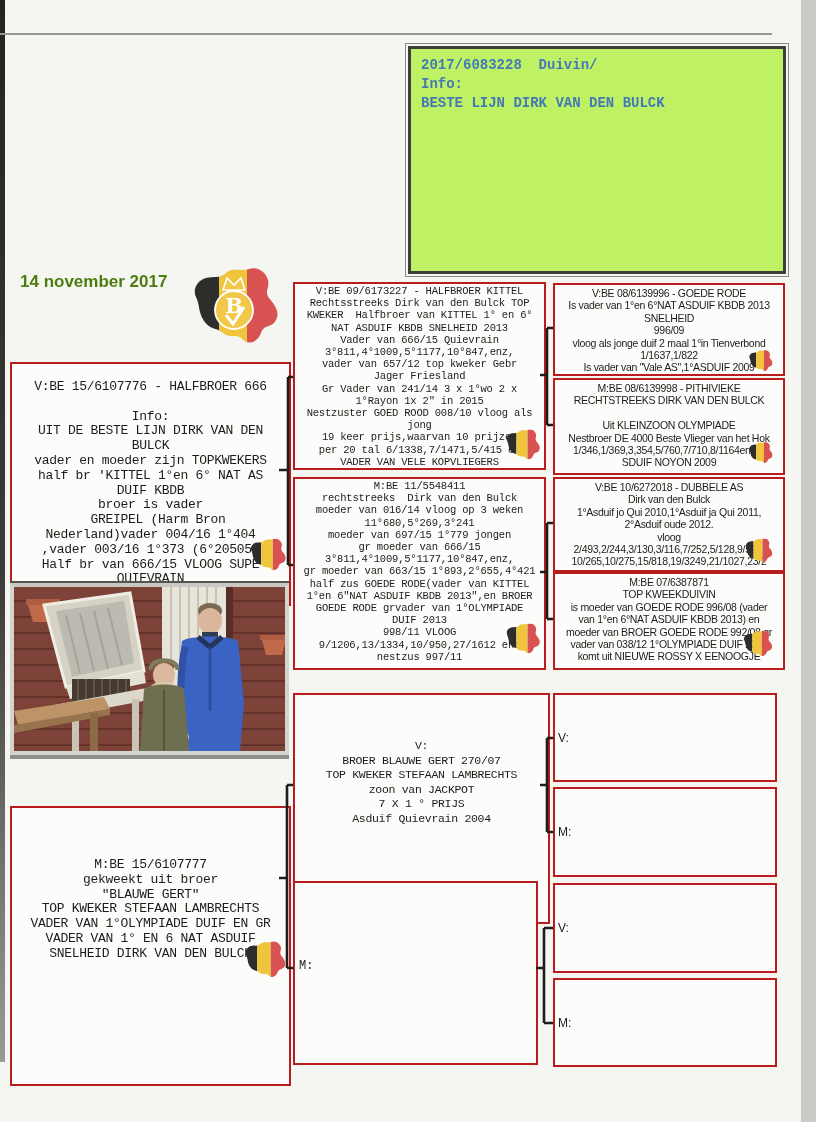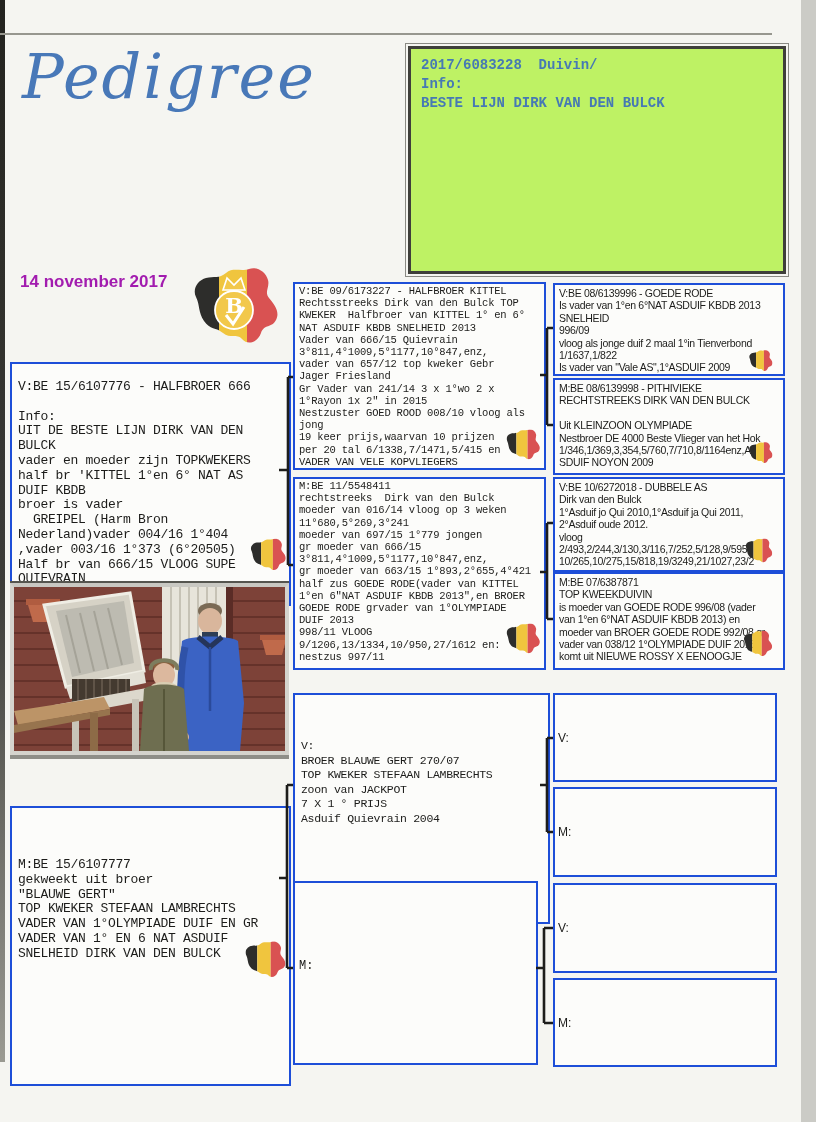--- a/index.html
+++ b/index.html
@@ -19,24 +19,24 @@
 
   #owner-box{position:absolute;left:30px;top:144px;width:348px;height:92px;
     border:2px solid #4a7ab8;box-shadow:4px 5px 0 -1px #4a7ab8;
     padding:5px 8px;color:#3e6fb0;font-weight:bold;font-size:15px;line-height:19px;white-space:pre;}
 
   #ring-box{position:absolute;left:408px;top:46px;width:352px;height:208px;
     background:#bef264;border:3px solid #3f3f3b;
     box-shadow:0 0 0 2px #f5f5f1,0 0 0 3px #8a8a84;
     padding:7px 10px;color:#4679b4;font-weight:bold;font-size:14px;line-height:19px;white-space:pre;}
 
-  #date{position:absolute;left:20px;top:272px;font-size:17px;font-weight:bold;color:#a21caf;}
-
-  .pbox{position:absolute;background:#fcfcfa;border:2px solid #1d4ed8;
-        white-space:pre;overflow:hidden;z-index:1;}
+  #date{position:absolute;left:20px;top:272px;font-size:17px;font-weight:bold;color:#4d7c0f;}
+
+  .pbox{position:absolute;background:#fcfcfa;border:2px solid #b91c1c;
+        white-space:pre;overflow:hidden;z-index:1;text-align:center;}
   .box-left{font-size:13px;line-height:14.8px;padding:16px 6px;letter-spacing:-0.3px;}
   .box-mid{font-size:10.5px;line-height:12.2px;padding:1px 4px;letter-spacing:-0.2px;}
   .box-right{font-family:"Liberation Sans","DejaVu Sans",sans-serif;
         font-size:10.5px;line-height:12.4px;padding:2px 4px;letter-spacing:-0.3px;}
   .corner-label{position:absolute;left:4px;}
 
   .vlabel-box{display:flex;align-items:center;}
   .vlabel{font-size:12px;padding-left:3px;}
 
   #photo{position:absolute;left:10px;top:583px;width:271px;height:164px;
@@ -64,21 +64,20 @@
           <rect x="64" y="0" width="36" height="88" fill="#d95252"></rect>
         </g>
       </g>
     </defs>
   </svg>
 
   <div id="edge-left"></div>
   <div id="edge-top"></div>
   <div id="edge-right"></div>
 
-  <div id="title">Pedigree</div>
 
 
   <div id="ring-box" class="mono"><span>2017/6083228  Duivin/</span>
 <span>Info:</span>
 <span>BESTE LIJN DIRK VAN DEN BULCK</span></div>
 
   <div id="date">14 november 2017</div>
 
   <svg id="kbdb-logo" width="102" height="88" viewBox="0 0 100 88">
     <use href="#be-map"></use>

